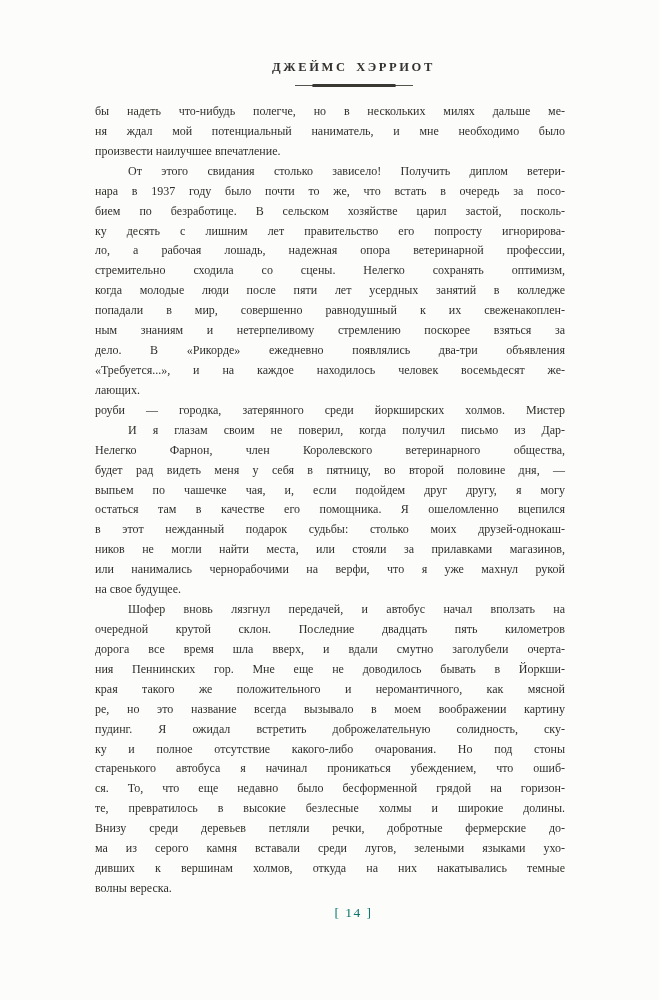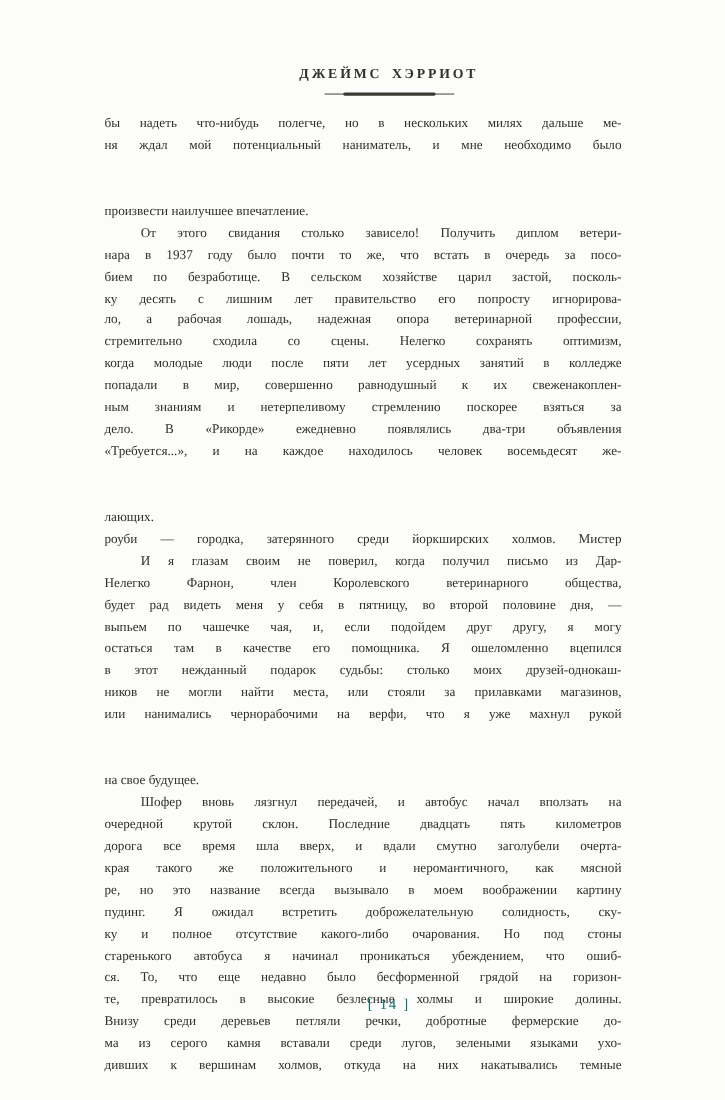--- a/index.html
+++ b/index.html
@@ -49,21 +49,21 @@
     width: 470px;
     font-size: 12px;
     line-height: 19.92px;
   }
   .paragraph { margin: 0; padding: 0; }
   .line {
     text-align: justify;
     text-align-last: justify;
     white-space: normal;
   }
-  .line.last { text-align-last: left; margin-top: 40px; }
+  .line.last { text-align-last: left; }
   .line.indent { text-indent: 33px; }
   
   .page-footer {
     position: absolute;
     top: 905px; left: 0; right: 0;
     text-align: center;
   }
   .page-number {
     font-size: 13.5px;
     letter-spacing: 1.5px;
@@ -112,20 +112,21 @@
         <div class="line">остаться там в качестве его помощника. Я ошеломленно вцепился</div>
         <div class="line">в этот нежданный подарок судьбы: столько моих друзей-однокаш-</div>
         <div class="line">ников не могли найти места, или стояли за прилавками магазинов,</div>
         <div class="line">или нанимались чернорабочими на верфи, что я уже махнул рукой</div>
         <div class="line last">на свое будущее.</div>
       </div>
       <div class="paragraph">
         <div class="line indent">Шофер вновь лязгнул передачей, и автобус начал вползать на</div>
         <div class="line">очередной крутой склон. Последние двадцать пять километров</div>
         <div class="line">дорога все время шла вверх, и вдали смутно заголубели очерта-</div>
+        <div class="line">ния Пеннинских гор. Мне еще не доводилось бывать в Йоркши-</div>
         <div class="line">края такого же положительного и неромантичного, как мясной</div>
         <div class="line">ре, но это название всегда вызывало в моем воображении картину</div>
         <div class="line">пудинг. Я ожидал встретить доброжелательную солидность, ску-</div>
         <div class="line">ку и полное отсутствие какого-либо очарования. Но под стоны</div>
         <div class="line">старенького автобуса я начинал проникаться убеждением, что ошиб-</div>
         <div class="line">ся. То, что еще недавно было бесформенной грядой на горизон-</div>
         <div class="line">те, превратилось в высокие безлесные холмы и широкие долины.</div>
         <div class="line">Внизу среди деревьев петляли речки, добротные фермерские до-</div>
         <div class="line">ма из серого камня вставали среди лугов, зелеными языками ухо-</div>
         <div class="line">дивших к вершинам холмов, откуда на них накатывались темные</div>

